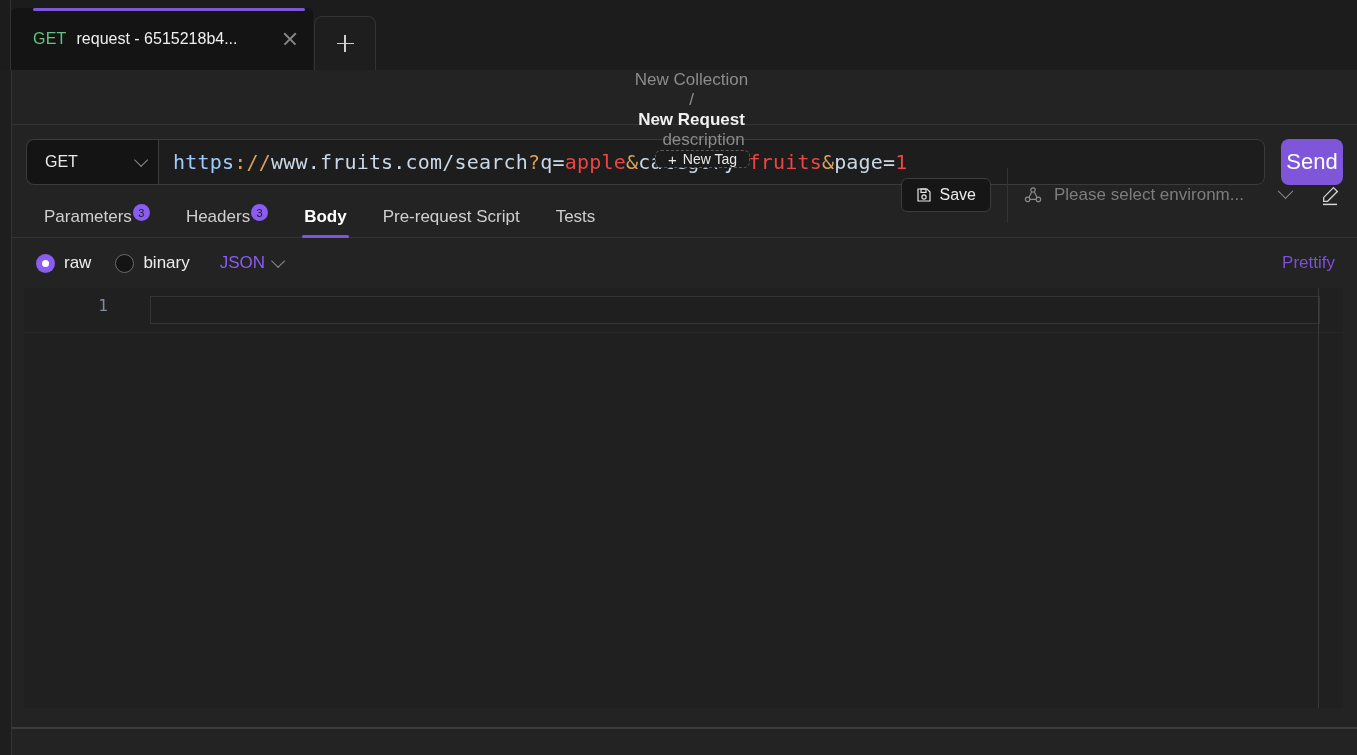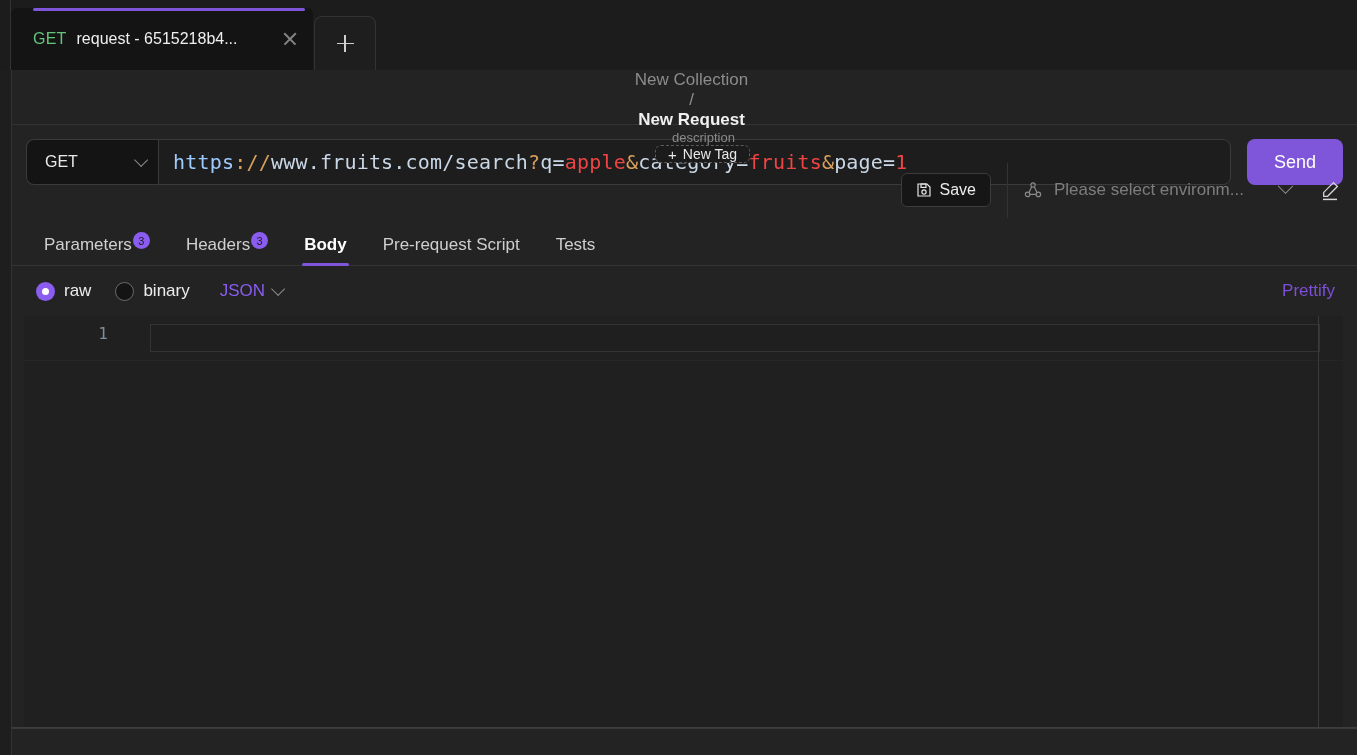--- a/index.html
+++ b/index.html
@@ -80,21 +80,21 @@
   
   .crumbrow {
     height: 55px; display: flex; align-items: center;
     padding: 0 0 0 14px; border-bottom: 1px solid #333;
     position: relative;
     flex-direction: column;
   }
   .crumb-collection { color: #8c8c8c; font-size: 17px; }
   .crumb-sep { color: #8c8c8c; font-size: 17px; margin: 0 6px; }
   .crumb-request { color: #f0f0f0; font-size: 17px; font-weight: bold; }
-  .crumb-desc { color: #8a8a8a; font-size: 13px; margin-left: 24px; }
+  .crumb-desc { color: #8a8a8a; font-size: 17px; margin-left: 24px; }
   .newtag-btn {
     margin-left: 22px; height: 30px;
     border: 1px dashed #5a5a5a; border-radius: 6px;
     background: #1b1b1b; color: #e8e8e8; font-size: 14px;
     display: flex; align-items: center; gap: 6px; padding: 0 12px;
   }
   .newtag-plus { font-size: 15px; color: #e8e8e8; line-height: 1; }
 
   .crumb-right {
     margin-left: auto; display: flex; align-items: center; height: 100%;
@@ -138,37 +138,37 @@
   }
   .u-scheme { color: #9ecbff; }
   .u-punct  { color: #d9a05b; }
   .u-host   { color: #c9d7e6; }
   .u-path   { color: #c9d7e6; }
   .u-q      { color: #d9a05b; }
   .u-key    { color: #c9d7e6; }
   .u-eq     { color: #c9d7e6; }
   .u-val    { color: #ef4444; }
   .send-btn {
-    margin-left: 16px; width: 96px; height: 46px;
+    margin-left: 16px; width: 62px; height: 46px;
     background: #7f56d9; border-radius: 8px; border: none;
-    color: #ffffff; font-size: 18px; display: flex; align-items: center; justify-content: center;
+    color: #ffffff; font-size: 22px; display: flex; align-items: center; justify-content: center;
   }
 
   
   .tabs {
     display: flex; align-items: flex-end; gap: 0;
     padding: 0 14px; margin-top: 14px;
     border-bottom: 1px solid #343434;
     position: relative;
   }
   .rtab {
     position: relative; display: flex; align-items: flex-start;
     padding: 8px 18px 10px 18px; color: #cfcfcf; font-size: 17px;
   }
-  .rtab.active { color: #ffffff; font-weight: bold; margin-top: 28px; }
+  .rtab.active { color: #ffffff; font-weight: bold; }
   .rtab.active::after {
     content: ""; position: absolute; left: 16px; right: 16px; bottom: -1px;
     height: 3px; background: #7f56d9; border-radius: 2px;
   }
   .badge {
     width: 17px; height: 17px; border-radius: 50%;
     background: #8a5cf0; color: #1d1d1d; font-size: 11px;
     display: flex; align-items: center; justify-content: center;
     margin-left: 1px; margin-top: -3px;
   }

